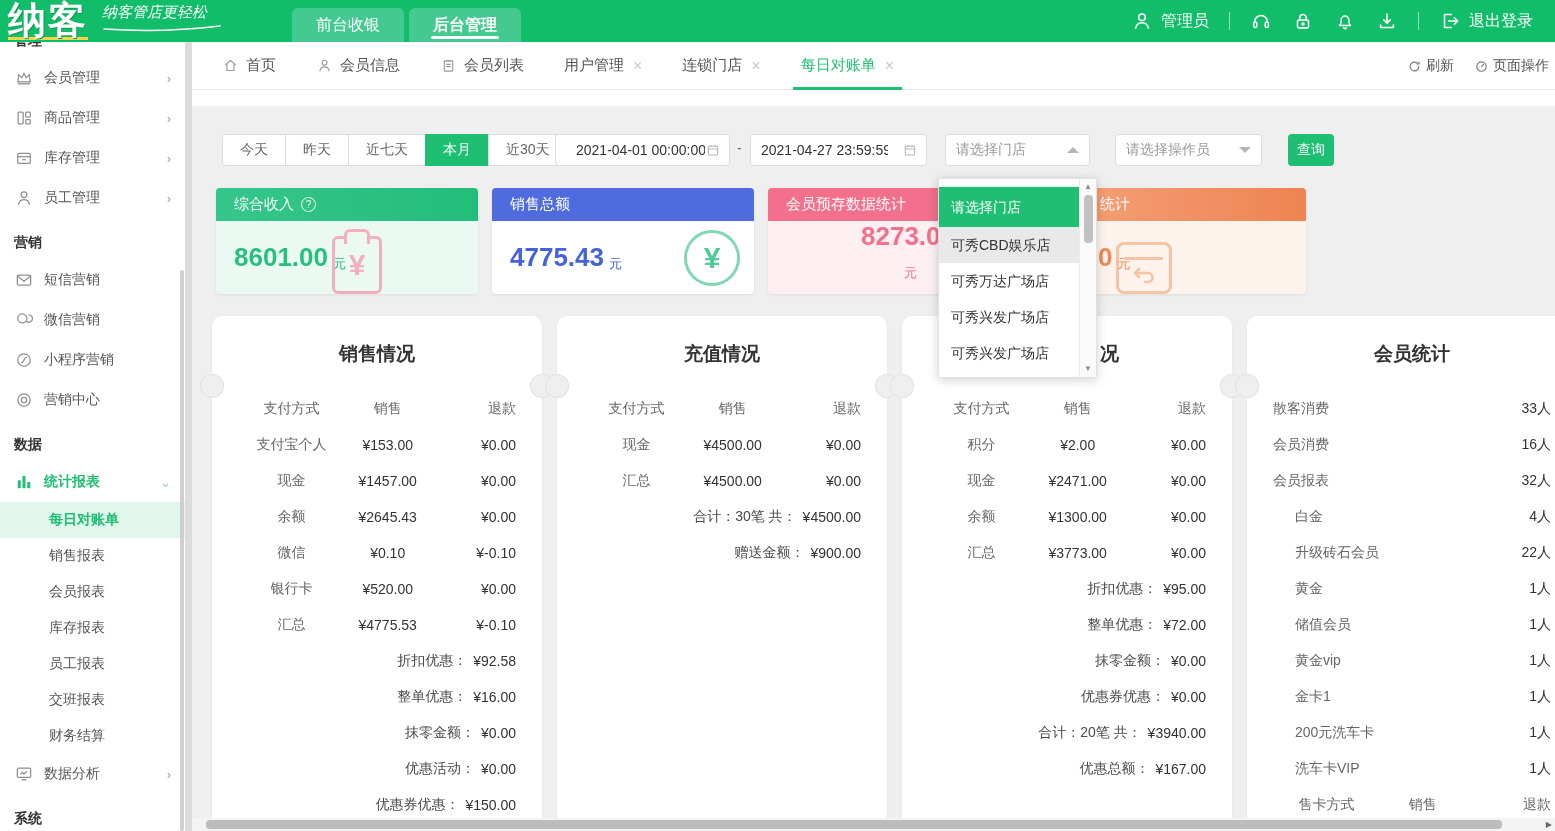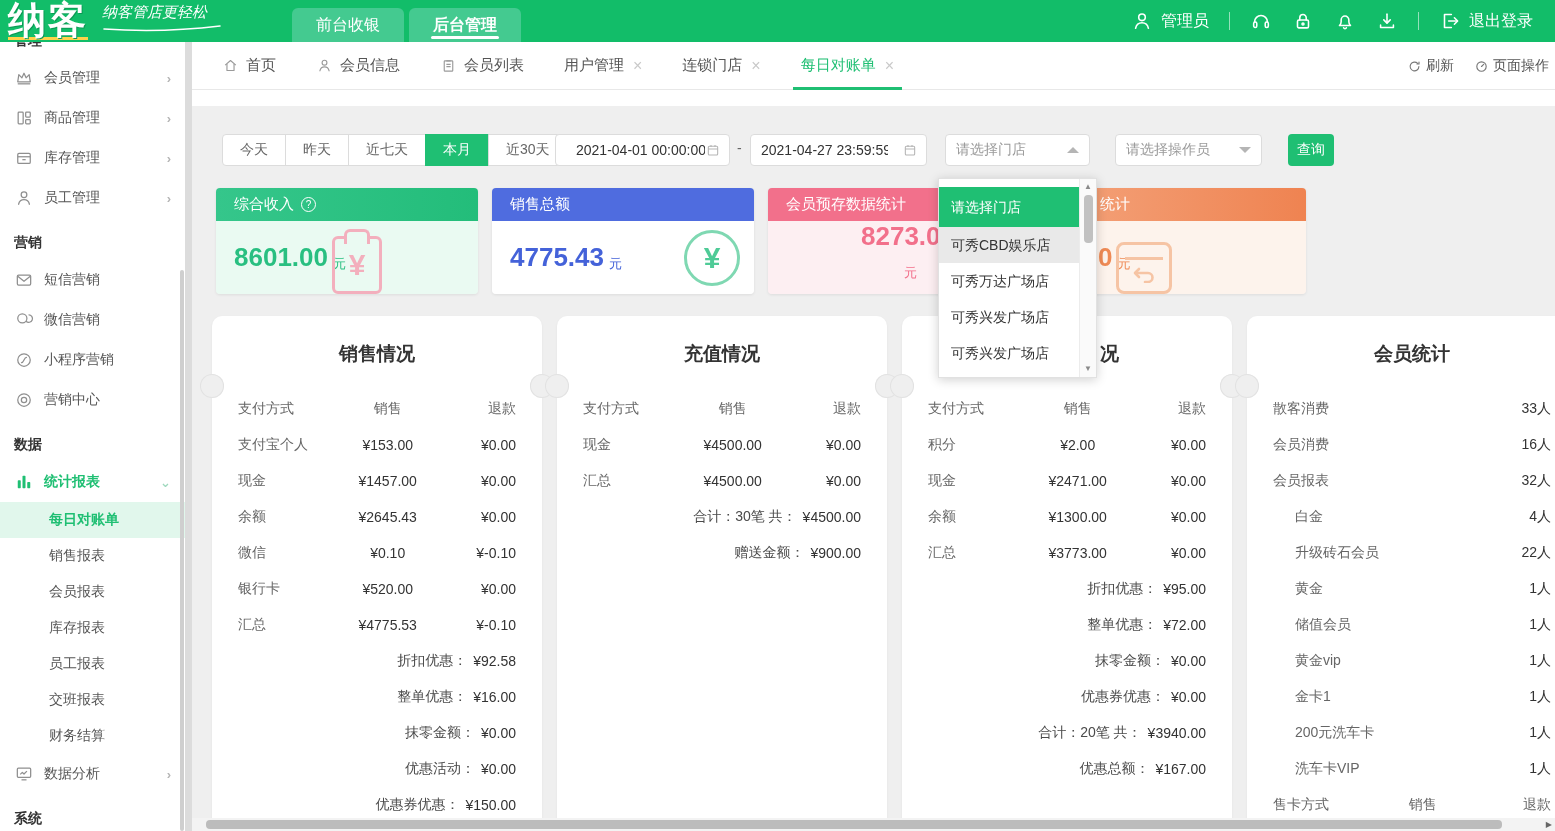--- a/index.html
+++ b/index.html
@@ -93,21 +93,21 @@
   .icon-box-return svg { width:26px; height:20px; margin-top:10px; }
 
   
   .panels { position:absolute; left:20px; top:210px; display:flex; gap:15px; align-items:flex-start; }
   .panel { width:330px; height:620px; background:#fff; border-radius:10px; position:relative; box-shadow:0 1px 3px rgba(0,0,0,.05); }
   .panel-title { height:75px; display:flex; align-items:center; justify-content:center; font-size:19px; font-weight:bold; color:#333; }
   .panel-title.fragment { justify-content:flex-start; padding-left:198px; }
   .notch { position:absolute; width:24px; height:24px; border-radius:50%; background:#efefef; box-shadow:inset 0 0 0 1px #e2e2e2; top:58px; }
   .notch.l { left:-12px; } .notch.r { right:-12px; }
   .trow { display:flex; height:36px; align-items:center; padding:0 26px; font-size:14px; }
-  .trow .l { flex:1.25; text-align:left; color:#666; }
+  .trow .l { flex:1.25; text-align:center; color:#666; }
   .trow .m { flex:1; text-align:center; color:#333; }
   .trow .r { flex:1; text-align:right; color:#333; }
   .trow.thead .m, .trow.thead .r { color:#666; }
   .sumline { height:36px; display:flex; justify-content:flex-end; align-items:center; padding:0 26px; font-size:14px; color:#333; }
   .sumline .slabel { color:#4a4a4a; }
   .sumline .sval { margin-left:6px; color:#333; }
   .mrow { display:flex; justify-content:space-between; height:36px; align-items:center; padding:0 26px; font-size:14px; }
   .mrow .ml { color:#666; } .mrow .mv { color:#333; }
   .mrow.indent { padding-left:48px; }
 

